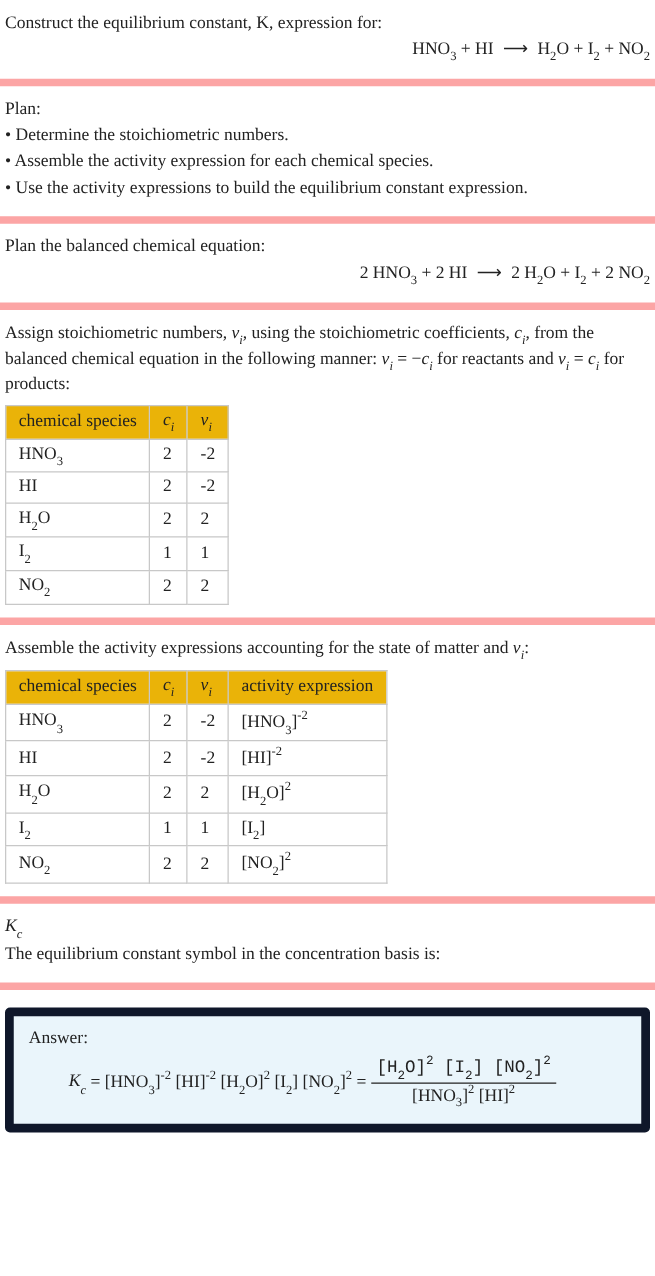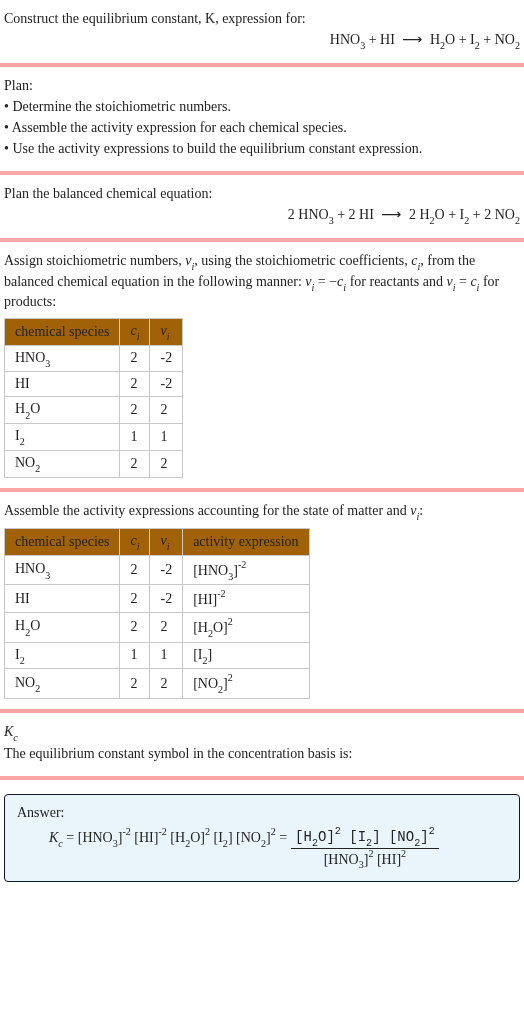--- a/index.html
+++ b/index.html
@@ -6,57 +6,57 @@
     margin: 0;
     padding: 0;
     font-family: Georgia, 'Times New Roman', serif;
     font-size: 14px;
     color: #222;
     background: #fff;
     width: 524px;
   }
   .section {
     padding: 8px 4px 10px 4px;
-    border-bottom: 4px solid #fca5a5;
+    border-bottom: 6px solid #fca5a5;
   }
   .section.no-border { border-bottom: none; }
   .line { margin: 2px 0; line-height: 1.35; }
   .sub { font-size: 0.72em; vertical-align: sub; position: relative; top: 0.15em; }
   .sup { font-size: 0.72em; vertical-align: super; position: relative; top: -0.1em; }
   .chem { font-family: Liberation Serif, serif; text-align: right; }
   .italic { font-style: italic; }
   table.data {
     border-collapse: collapse;
     margin-top: 6px;
   }
   table.data th, table.data td {
     border: 1px solid #c8c8c8;
     padding: 4px 10px;
     text-align: left;
     font-weight: normal;
     font-size: 14px;
   }
-  table.data th { background: #a16207; }
+  table.data th { background: #eab308; }
   .answer-box {
     background: #eaf5fb;
-    border: 1px solid #0f172a;
+    border: 7px solid #0f172a;
     border-radius: 4px;
     padding: 10px 0 12px 12px;
     margin-top: 6px;
   }
   .answer-label { margin-bottom: 6px; }
   .frac {
     display: inline-block;
     vertical-align: middle;
     text-align: center;
     margin: 0 2px;
   }
   .frac .num, .frac .den { display: block; padding: 0 4px; }
   .frac .num { border-bottom: 1px solid #222; font-family: Liberation Mono, monospace; }
-  .eqrow { display: flex; flex-wrap: wrap; gap: 2px; }
+  .eqrow { display: flex; align-items: center; flex-wrap: wrap; gap: 2px; }
   .indent { padding-left: 32px; }
   .arrow { padding: 0 4px; }
 </style>
 </head>
 <body>
 
 <div class="section">
   <div class="line">Construct the equilibrium constant, K, expression for:</div>
   <div class="line chem">HNO<span class="sub">3</span> + HI <span class="arrow">⟶</span> H<span class="sub">2</span>O + I<span class="sub">2</span> + NO<span class="sub">2</span></div>
 </div>

